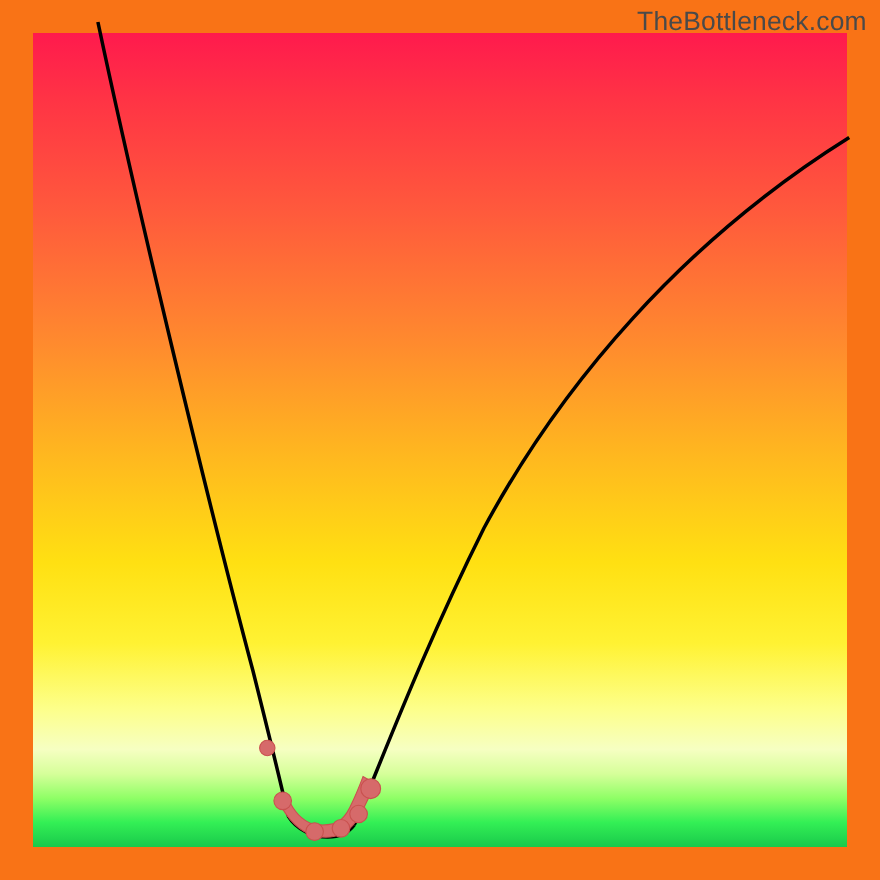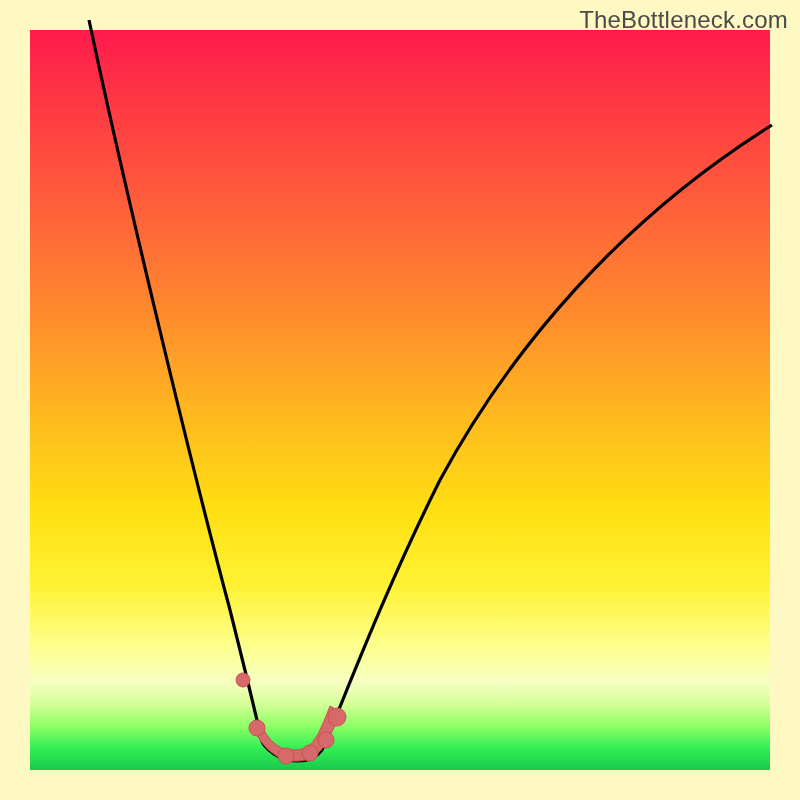--- a/index.html
+++ b/index.html
@@ -10,21 +10,21 @@
     background: #000;
     overflow: hidden;
     font-family: Arial, Helvetica, sans-serif;
   }
   .frame {
     position: absolute;
     left: 0;
     top: 0;
     width: 800px;
     height: 800px;
-    background: #fef9c3;
+    background: #f97316;
   }
   .plot {
     position: absolute;
     left: 30px;
     top: 30px;
     width: 740px;
     height: 740px;
     
     background: linear-gradient(
       to bottom,

